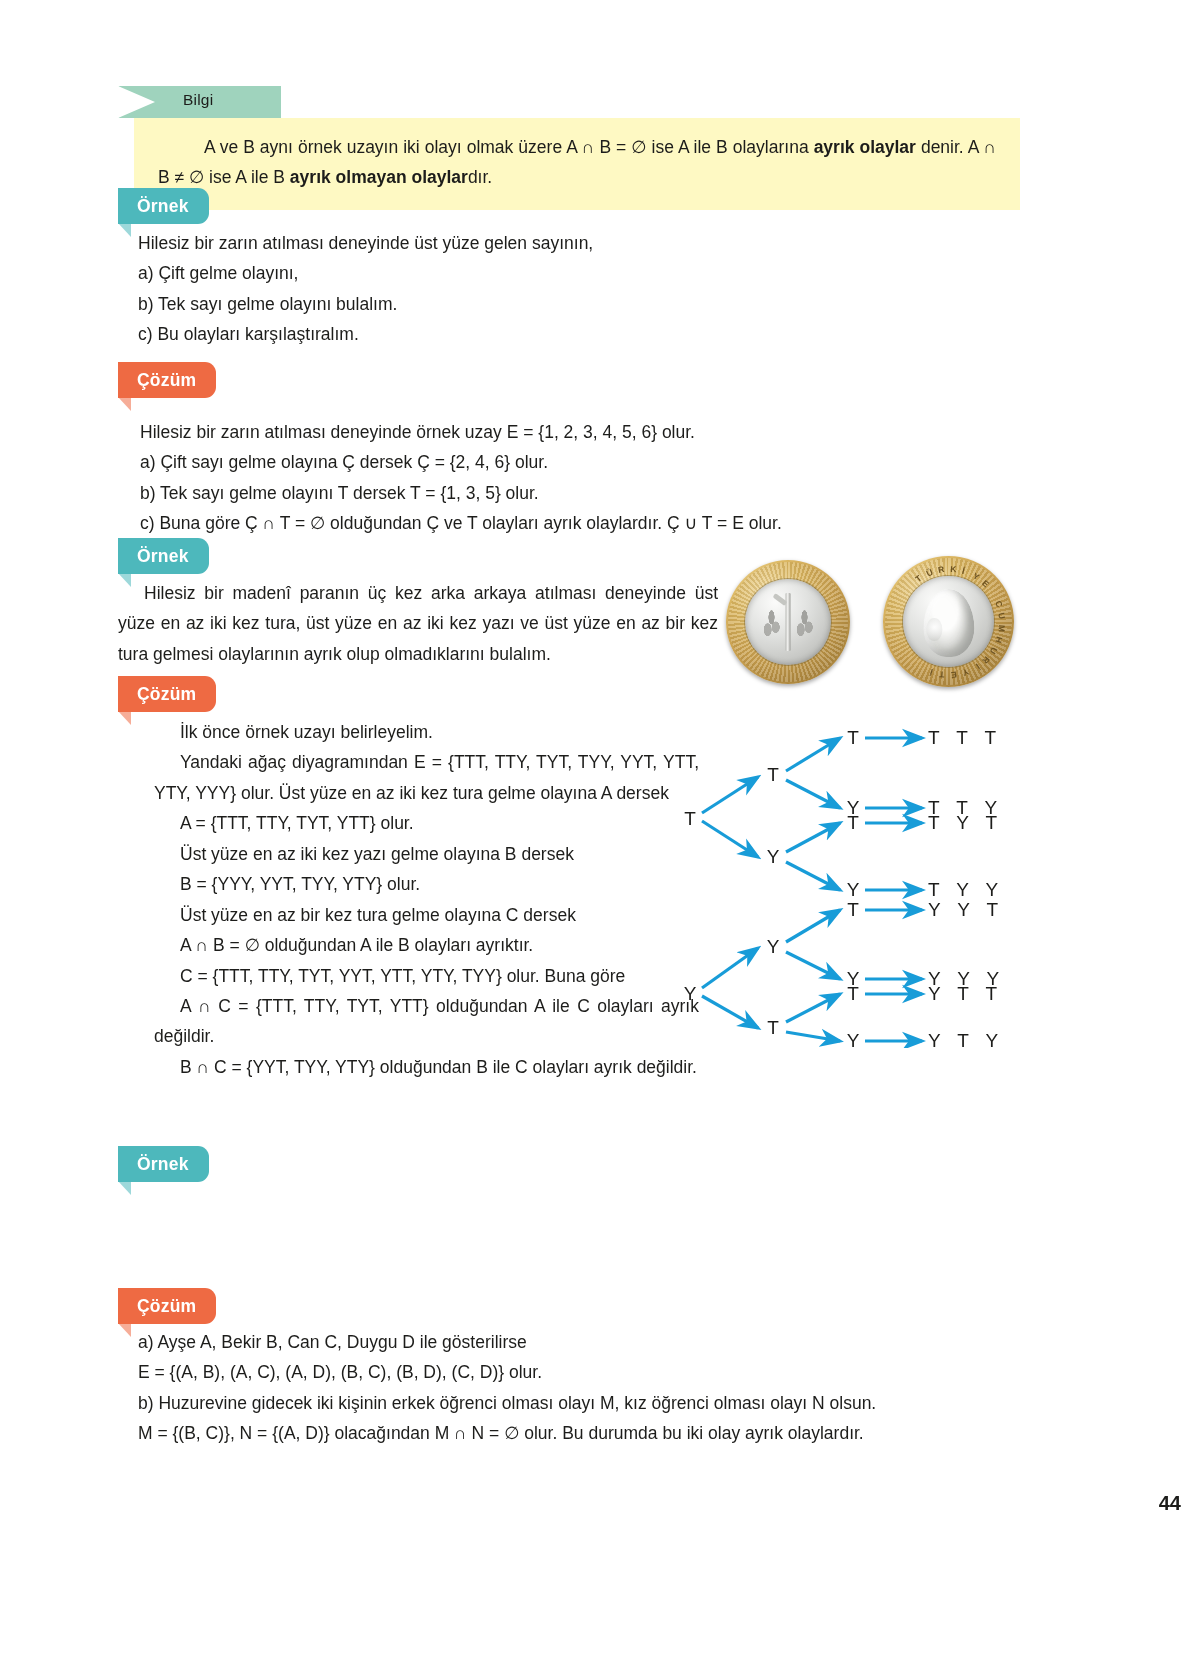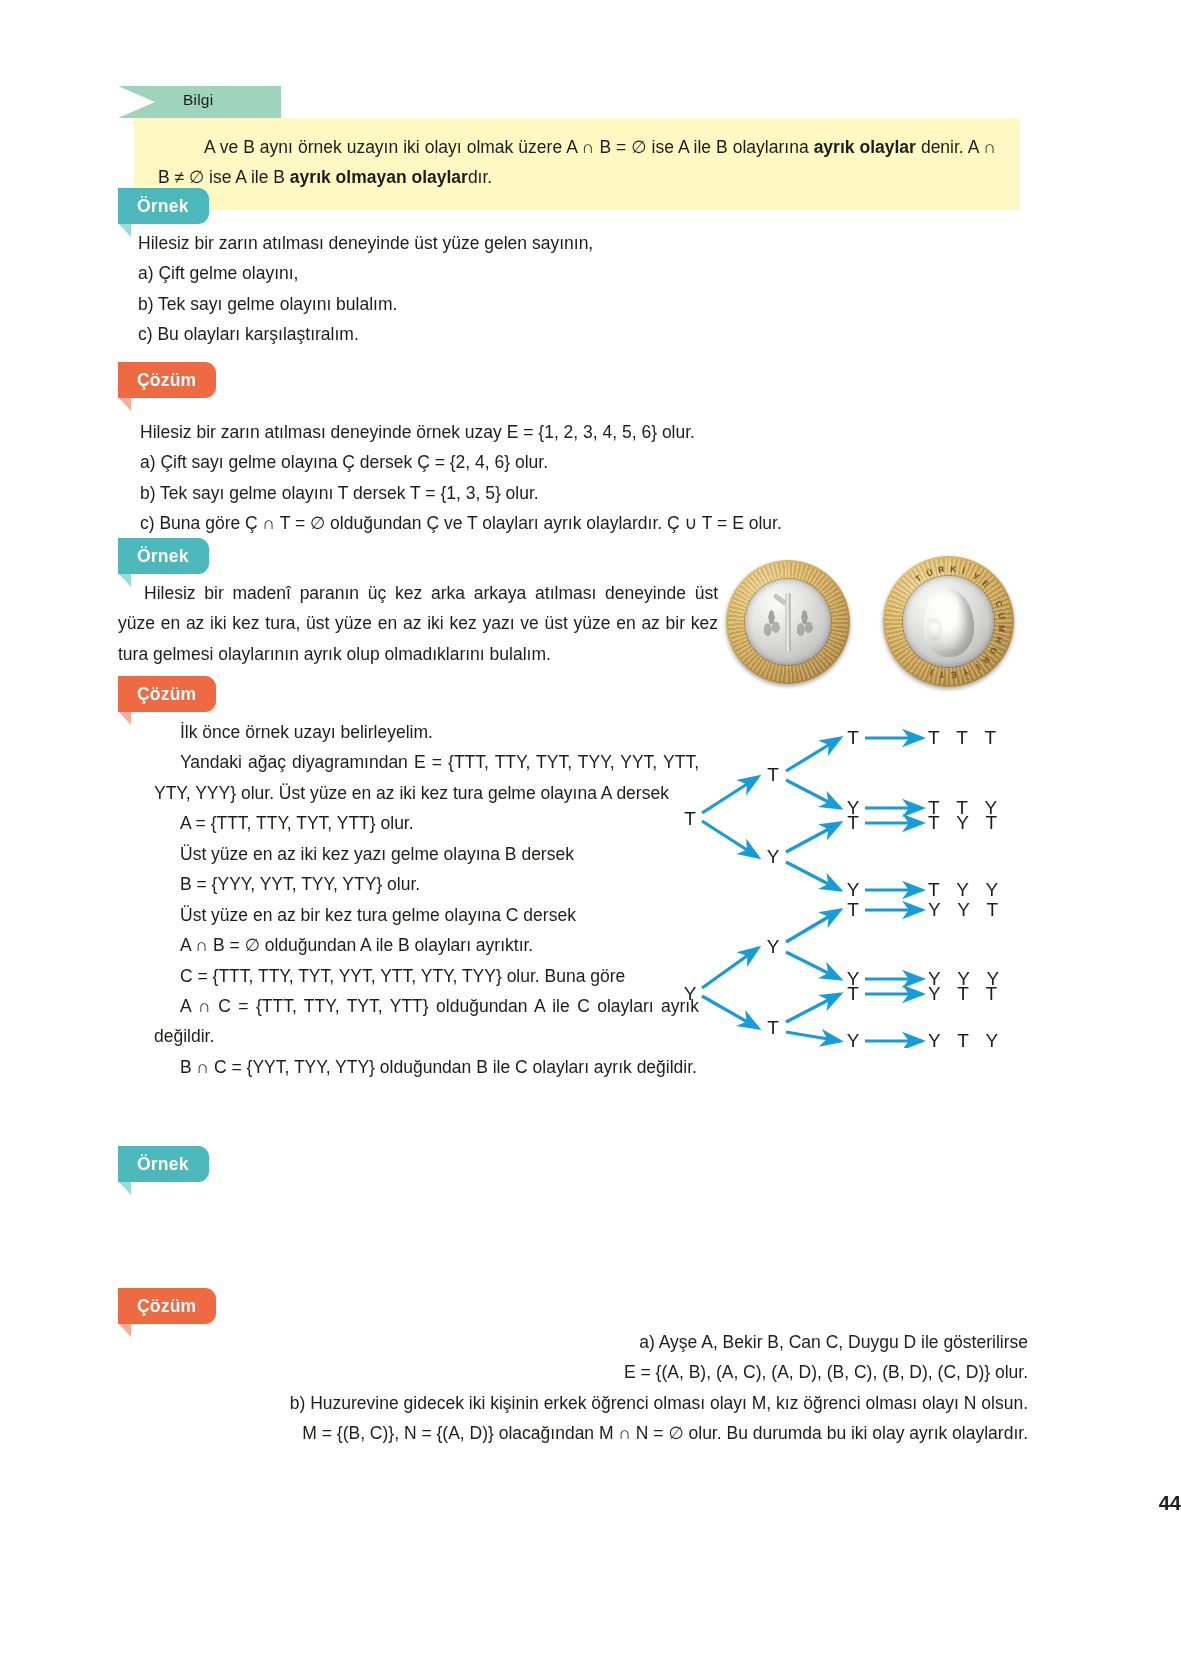--- a/index.html
+++ b/index.html
@@ -328,21 +328,21 @@
     <span class="outcome" style="left:268px; top:172px;">T Y Y</span>
     <span class="outcome" style="left:268px; top:192px;">Y Y T</span>
     <span class="outcome" style="left:268px; top:261px;">Y Y Y</span>
     <span class="outcome" style="left:268px; top:276px;">Y T T</span>
     <span class="outcome" style="left:268px; top:323px;">Y T Y</span>
   </div>
 
   <div class="tag ornek" style="left:118px; top:1146px;">Örnek</div>
 
   <div class="tag cozum" style="left:118px; top:1288px;">Çözüm</div>
-  <div class="txt" style="left:138px; top:1327px; width:890px;text-align:right;">
+  <div class="txt" style="left:138px; top:1327px; width:890px;">
     <p>a) Ayşe A, Bekir B, Can C, Duygu D ile gösterilirse</p>
     <p>E = {(A, B), (A, C), (A, D), (B, C), (B, D), (C, D)} olur.</p>
     <p>b) Huzurevine gidecek iki kişinin erkek öğrenci olması olayı M, kız öğrenci olması olayı N olsun.</p>
     <p>M = {(B, C)},   N = {(A, D)} olacağından M ∩ N = ∅ olur. Bu durumda bu iki olay ayrık olaylardır.</p>
   </div>
 
   <div class="pageno">44</div>
 
 </div>
 

